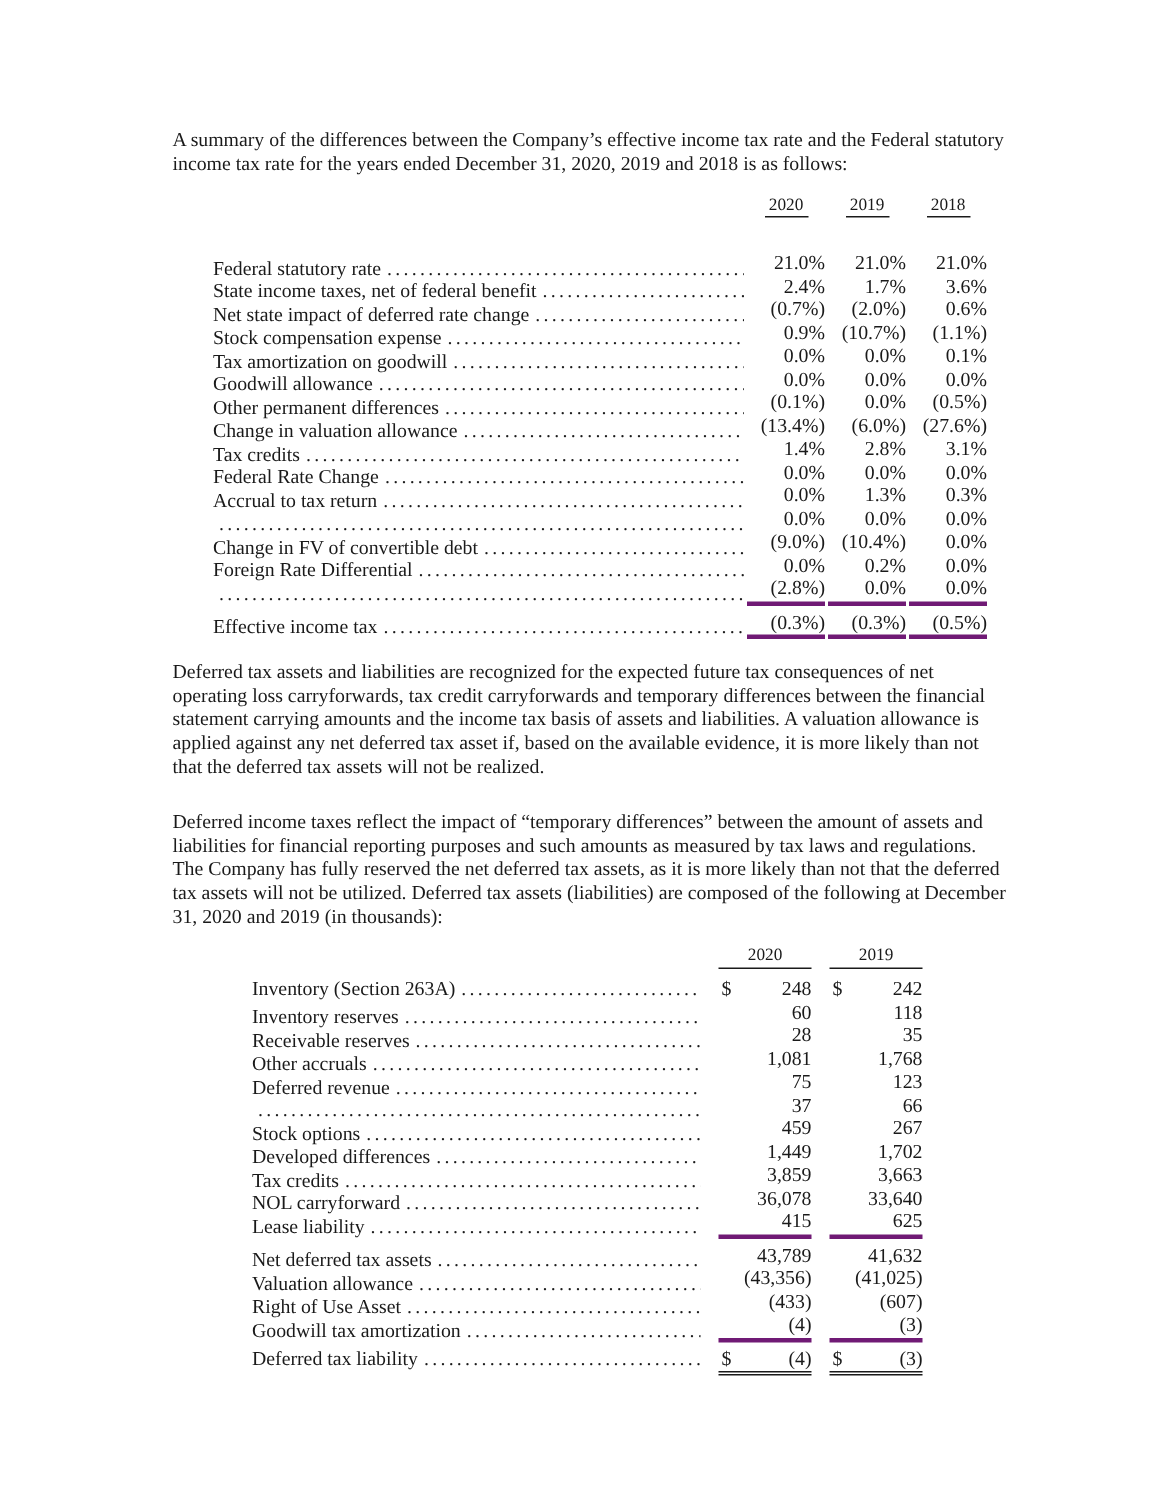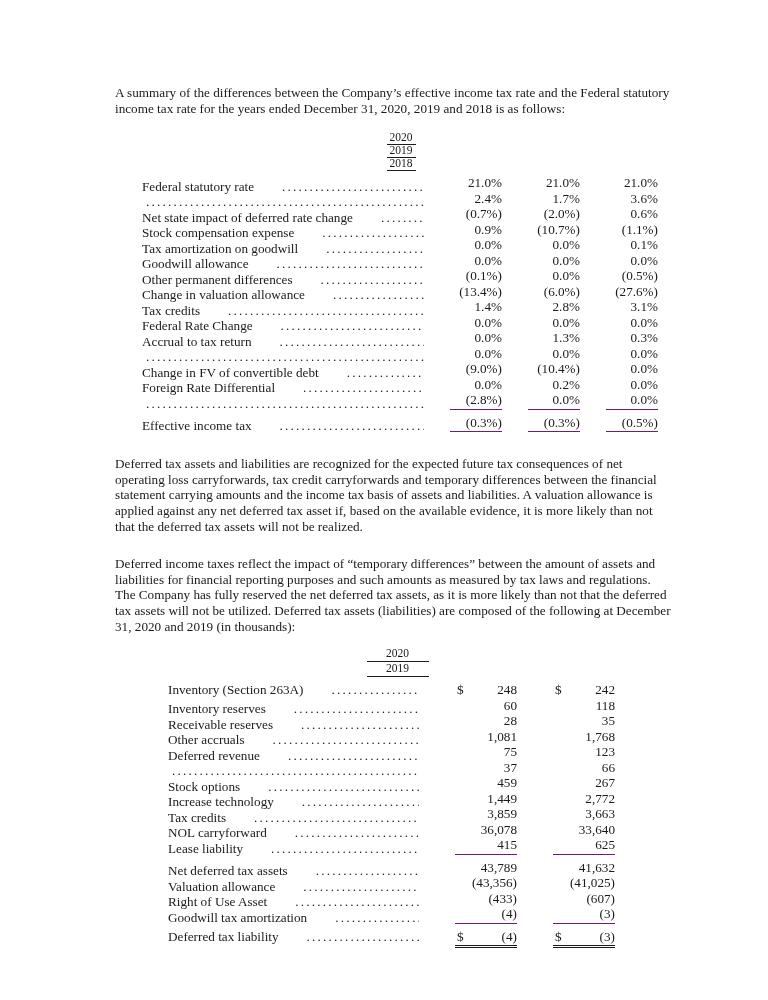--- a/index.html
+++ b/index.html
@@ -14,68 +14,66 @@
     line-height: 15.6px;
     overflow: hidden;
   }
   .content {
     position: absolute;
     left: 115px;
     top: 85px;
     width: 556px;
   }
   p { margin: 0; }
-  .para-2 { margin-top: 26px; }
+  .para-2 { margin-top: 36px; }
   .para-3 { margin-top: 22px; }
 
   
   .fintable { margin-top: 15px; }
   .t1 { margin-left: 27px; width: 516px; }
   .t2 { margin-left: 53px; width: 447px; margin-top: 13px; }
 
   .hdr {
     display: flex;
     justify-content: flex-end;
-    align-items: center;
+    align-items: flex-start;
     font-size: 11.5px;
     line-height: 13px;
     margin-bottom: 5px;
-    flex-direction: column;
   }
   .hcell { text-align: center; }
   .t1 .hcell { width: 52px; margin-left: 2px; }
   .t1 .hcell > span { border-bottom: 1px solid #1a1a1a; padding: 0 3px 1px 3px; }
   .t2 .hcell { width: 62px; margin-left: 12px; border-bottom: 1px solid #1a1a1a; padding-bottom: 1px; }
 
   .row {
     display: flex;
     align-items: baseline;
     height: 15.5px;
-    gap: 24px;
   }
   .row .label { white-space: nowrap; flex: 0 0 auto; }
   .row .dots {
     flex: 1 1 auto;
     overflow: hidden;
     white-space: nowrap;
     letter-spacing: 2.2px;
     padding-left: 4px;
     padding-right: 5px;
   }
   .row .val {
     flex: 0 0 auto;
     display: flex;
     justify-content: flex-end;
     padding-bottom: 1px;
   }
-  .t1 .row .val { width: 52px; margin-left: 2px; }
+  .t1 .row .val { width: 52px; margin-left: 2px; margin-top: 18px; }
   .t2 .row .val { width: 62px; margin-left: 12px; justify-content: space-between; }
   .t2 .row .val .cur { padding-left: 2px; }
 
-  .row.rule .val { border-bottom: 1px solid #701a75; }
+  .row.rule .val { border-bottom: 3px solid #701a75; }
   .row.rule2 .val { border-bottom: 3px double #1a1a1a; }
   .row.gap { margin-top: 7px; }
 
   .footer {
     position: absolute;
     top: 898px;
     left: 0;
     width: 768px;
     text-align: center;
   }
@@ -104,20 +102,21 @@
           <span class="val">
             <span class="cur"></span>
             <span class="num">21.0%</span>
           </span>
           <span class="val">
             <span class="cur"></span>
             <span class="num">21.0%</span>
           </span>
         </div>
         <div class="row">
+          <span class="label">State income taxes, net of federal benefit</span>
           <span class="dots">............................................................................................................................................</span>
           <span class="val">
             <span class="cur"></span>
             <span class="num">2.4%</span>
           </span>
           <span class="val">
             <span class="cur"></span>
             <span class="num">1.7%</span>
           </span>
           <span class="val">
@@ -435,29 +434,29 @@
           <span class="val">
             <span class="cur"></span>
             <span class="num">459</span>
           </span>
           <span class="val">
             <span class="cur"></span>
             <span class="num">267</span>
           </span>
         </div>
         <div class="row">
-          <span class="label">Increase technology</span>
+          <span class="label">Developed differences</span>
           <span class="dots">............................................................................................................................................</span>
           <span class="val">
             <span class="cur"></span>
             <span class="num">1,449</span>
           </span>
           <span class="val">
             <span class="cur"></span>
-            <span class="num">2,772</span>
+            <span class="num">1,702</span>
           </span>
         </div>
         <div class="row">
           <span class="label">Tax credits</span>
           <span class="dots">............................................................................................................................................</span>
           <span class="val">
             <span class="cur"></span>
             <span class="num">3,859</span>
           </span>
           <span class="val">

